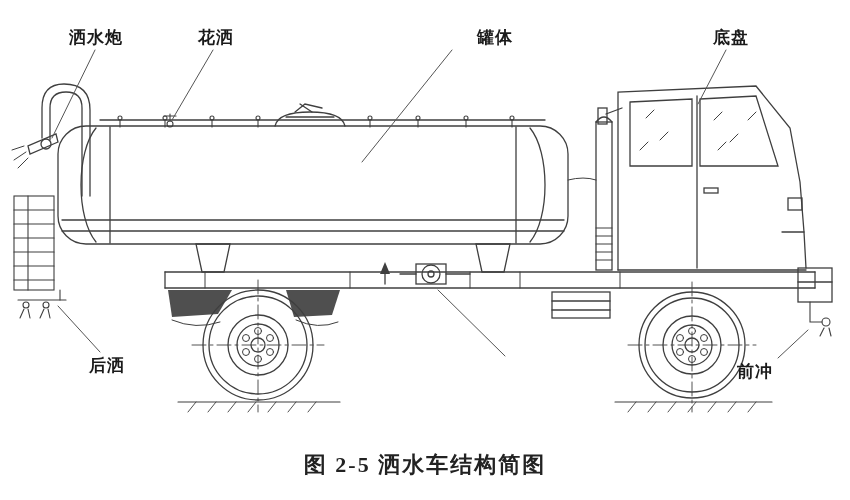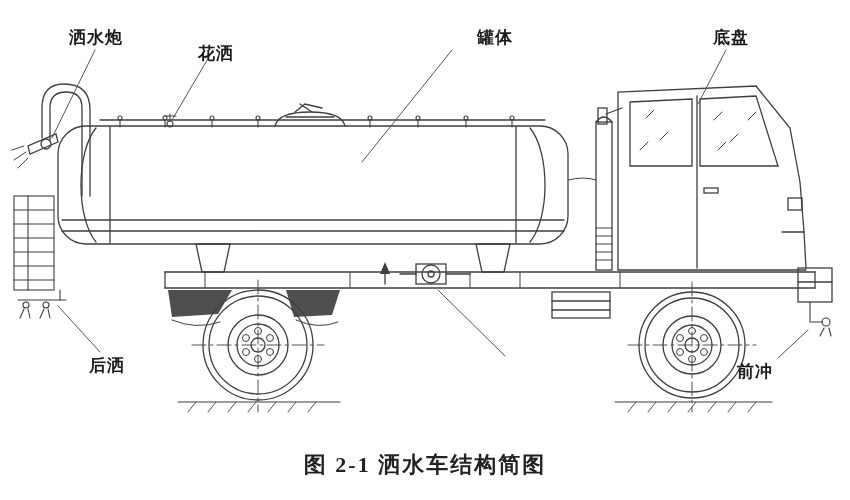--- a/index.html
+++ b/index.html
@@ -275,26 +275,26 @@
       <line x1="452" y1="50" x2="362" y2="162"></line>
       <line x1="726" y1="50" x2="698" y2="104"></line>
       <line x1="100" y1="352" x2="58" y2="306"></line>
       <line x1="505" y1="356" x2="438" y2="290"></line>
       <line x1="778" y1="358" x2="808" y2="330"></line>
     </g>
   </svg>
 
   <div class="part-label" style="left:96px;top:26px;">洒水炮</div>
 
-  <div class="part-label" style="left:216px;top:26px;margin-top:16px;">花洒</div>
+  <div class="part-label" style="left:216px;top:26px;">花洒</div>
 
   <div class="part-label" style="left:456px;top:26px;margin-left:39px;">罐体</div>
 
   <div class="part-label" style="left:731px;top:26px;text-align:right;">底盘</div>
 
   <div class="part-label" style="left:107px;top:354px;">后洒</div>
 
 
   <div class="part-label" style="left:755px;top:360px;">前冲</div>
 
-  <div class="caption">图 2-1 洒水车结构简图</div>
+  <div class="caption">图 2-5 洒水车结构简图</div>
 
 </div>
 
 </body></html>

